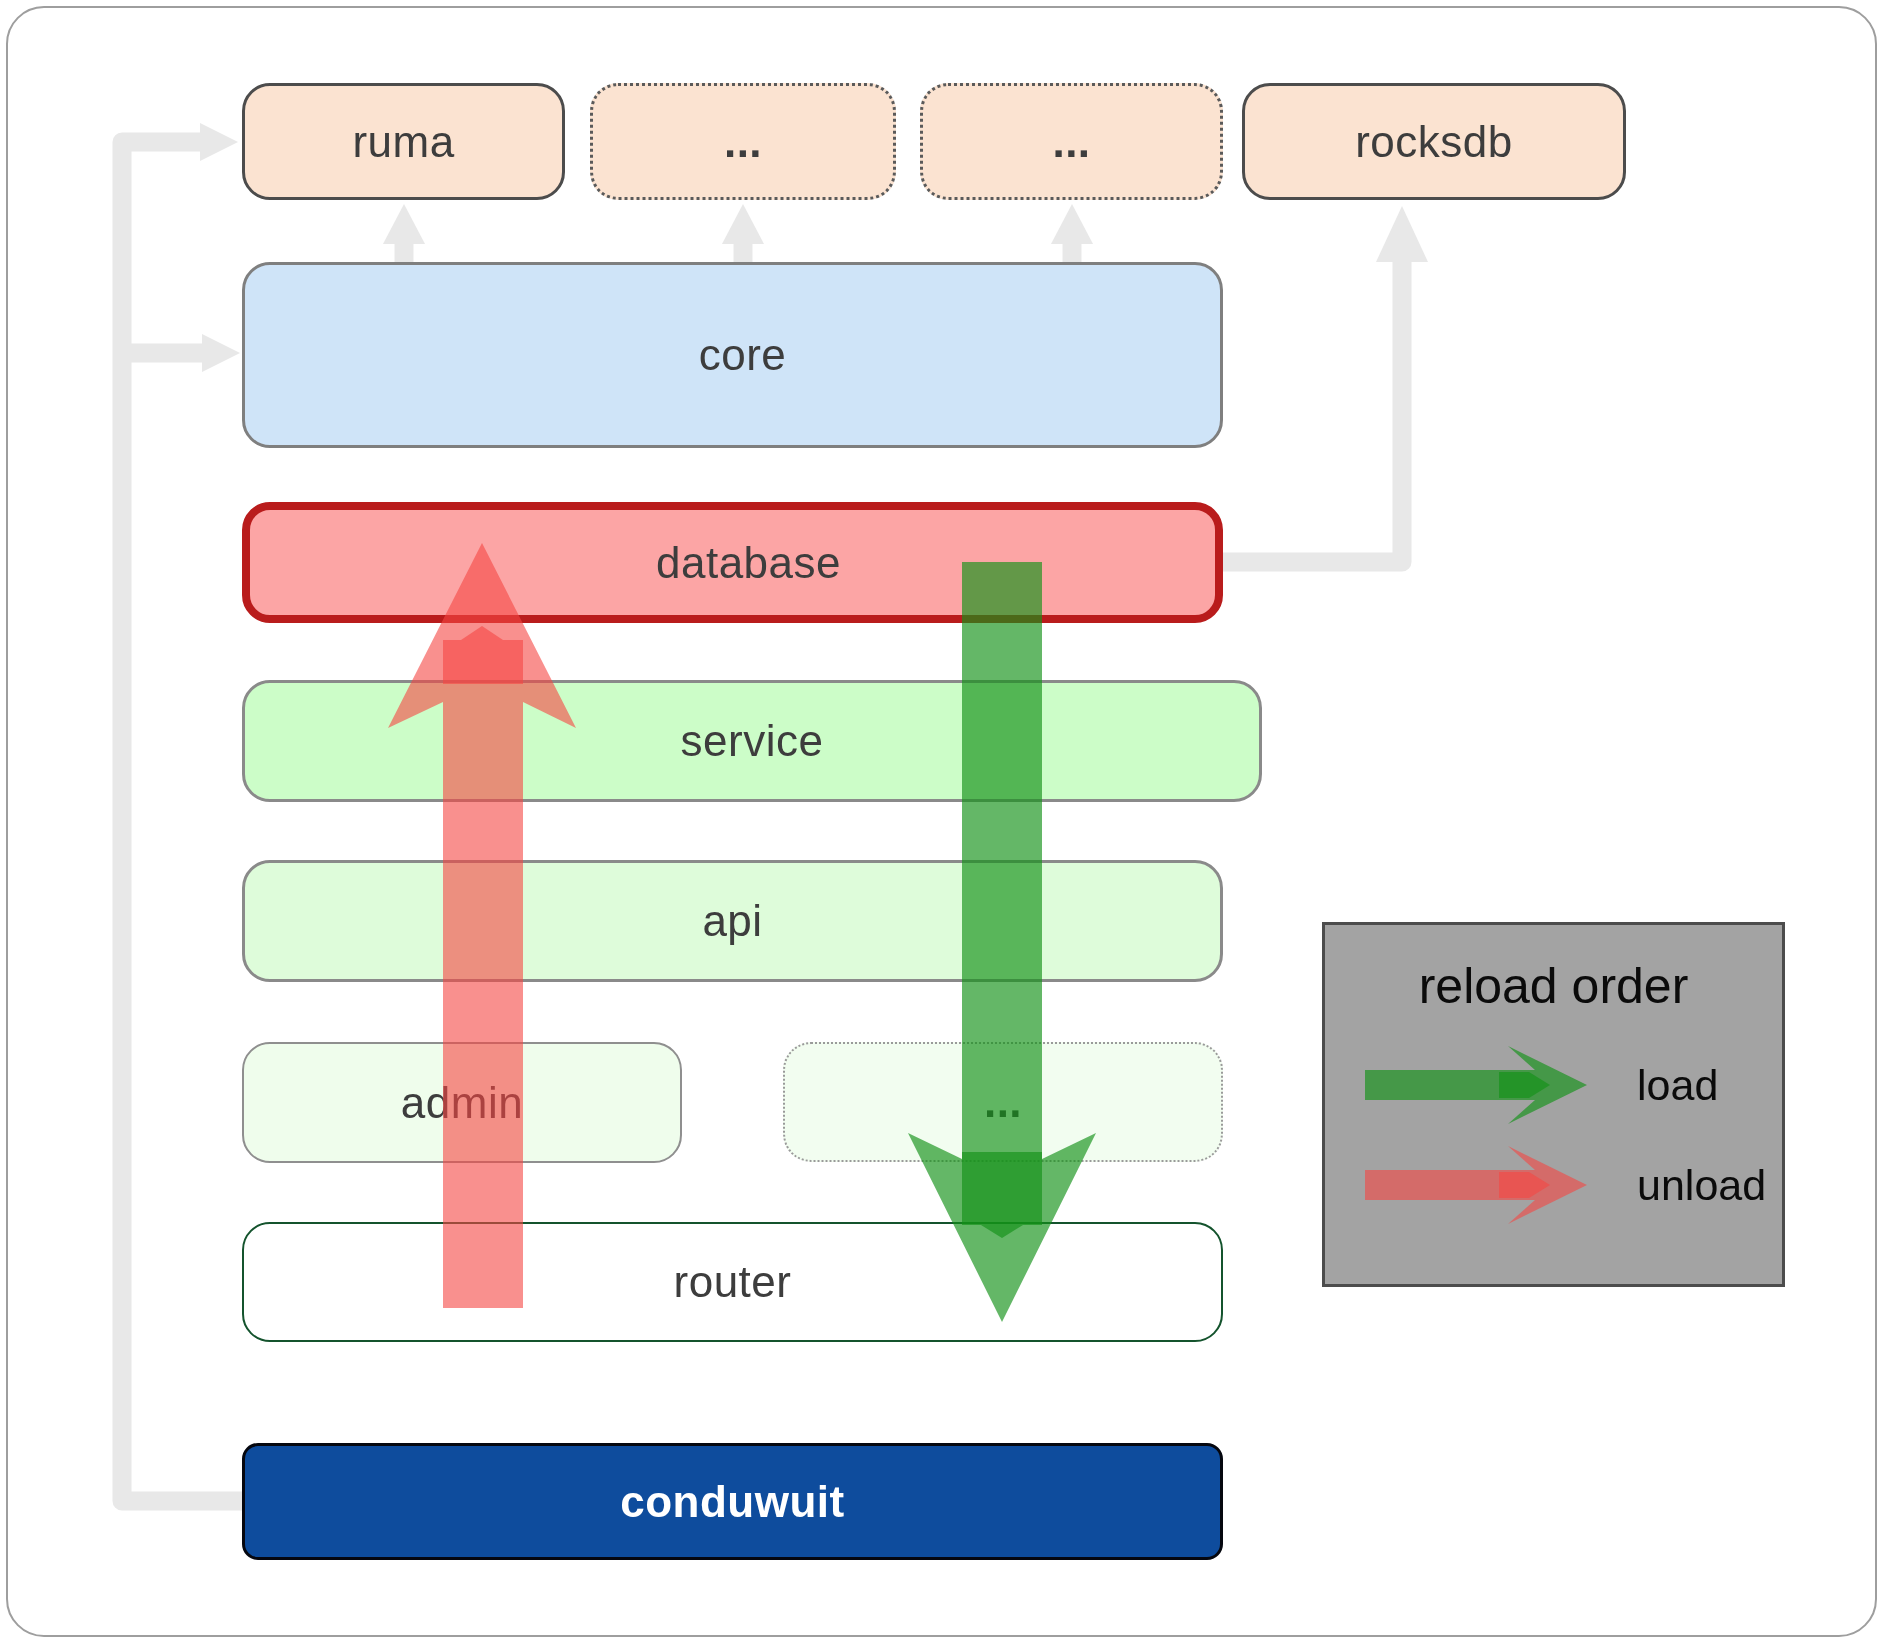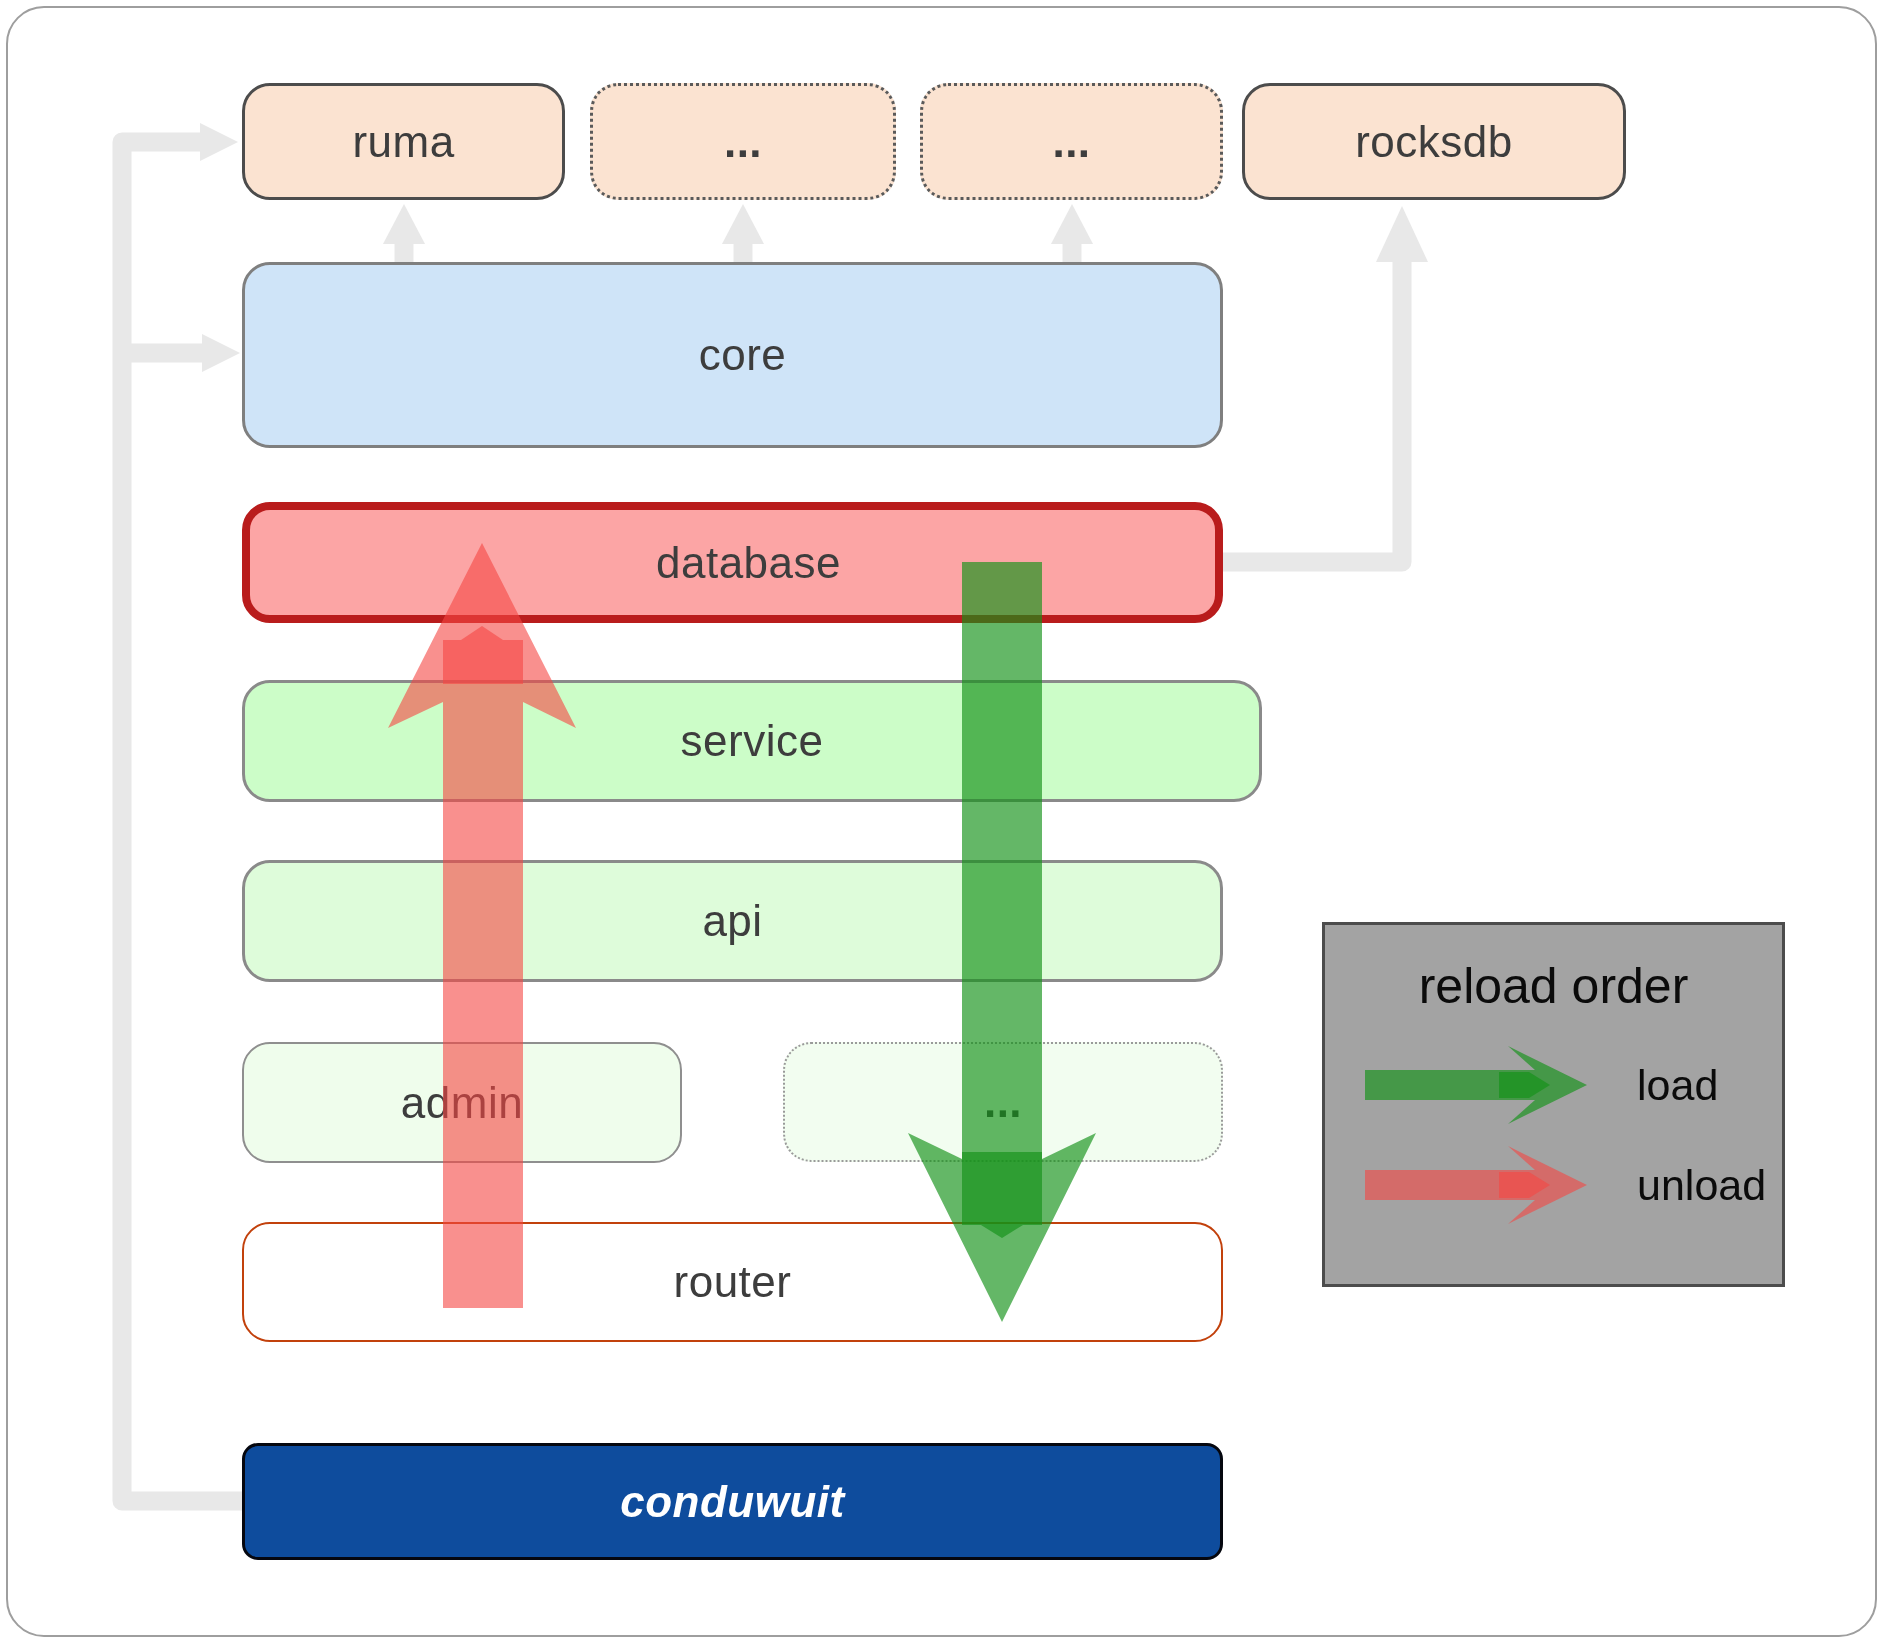--- a/index.html
+++ b/index.html
@@ -20,21 +20,21 @@
     font-size:44px;color:#3d3d3d;letter-spacing:0.5px;
   }
   .peach{background:#fbe3d1;border:3px solid #4c4c4c;}
   .peach.dotted{border:3px dotted #5a5a5a;}
   .core{background:#cfe4f8;border:3px solid #7f7f7f;}
   .database{background:#fca5a5;border:8px solid #b91c1c;padding-left:32px;}
   .service{background:#ccfdc8;border:3px solid #8a8a8a;}
   .api{background:#defcda;border:3px solid #8a8a8a;}
   .admin{background:#effdec;border:2px solid #8f8f8f;}
   .admin-more{background:#f2fdf0;border:2px dotted #9a9a9a;}
-  .router{background:#ffffff;border:2px solid #c2410c;}
+  .router{background:#ffffff;border:2px solid #14532d;}
   .conduwuit{background:#0e4c9d;border:3px solid #05070f;border-radius:16px;
     color:#ffffff;font-weight:bold;}
   .dots{font-weight:bold;}
   
   .legend{
     position:absolute;left:1322px;top:922px;width:463px;height:365px;z-index:2;
     background:#a3a3a3;border:3px solid #4c4c4c;box-sizing:border-box;
   }
   .legend-title{
     position:absolute;left:0;right:0;top:32px;text-align:center;
@@ -103,21 +103,21 @@
     <span>api</span>
   </div>
   <div class="box admin-more" style="left:783px;top:1042px;width:440px;height:120px;">
     <span class="dots">...</span>
   </div>
 
   <div class="box router" style="left:242px;top:1222px;width:981px;height:120px;">
     <span>router</span>
   </div>
 
-  <div class="box conduwuit" style="left:242px;top:1443px;width:981px;height:117px;font-style:italic;">
+  <div class="box conduwuit" style="left:242px;top:1443px;width:981px;height:117px;">
     <span>conduwuit</span>
   </div>
 
   <svg class="layer flow" width="1883" height="1643" viewBox="0 0 1883 1643">
     <g fill="#f54643">
       <path fill-opacity="0.60" d="M482,543 L576,728 L523,702 L523,1308 L443,1308 L443,702 L388,728 Z"></path>
       <path fill-opacity="0.60" d="M482,626 L503,640 L523,640 L523,684 L443,684 L443,640 L461,640 Z"></path>
     </g>
     <g fill="#149119">
       <path fill-opacity="0.66" d="M1002,1322 L908,1133 L962,1159 L962,562 L1042,562 L1042,1159 L1096,1133 Z"></path>

